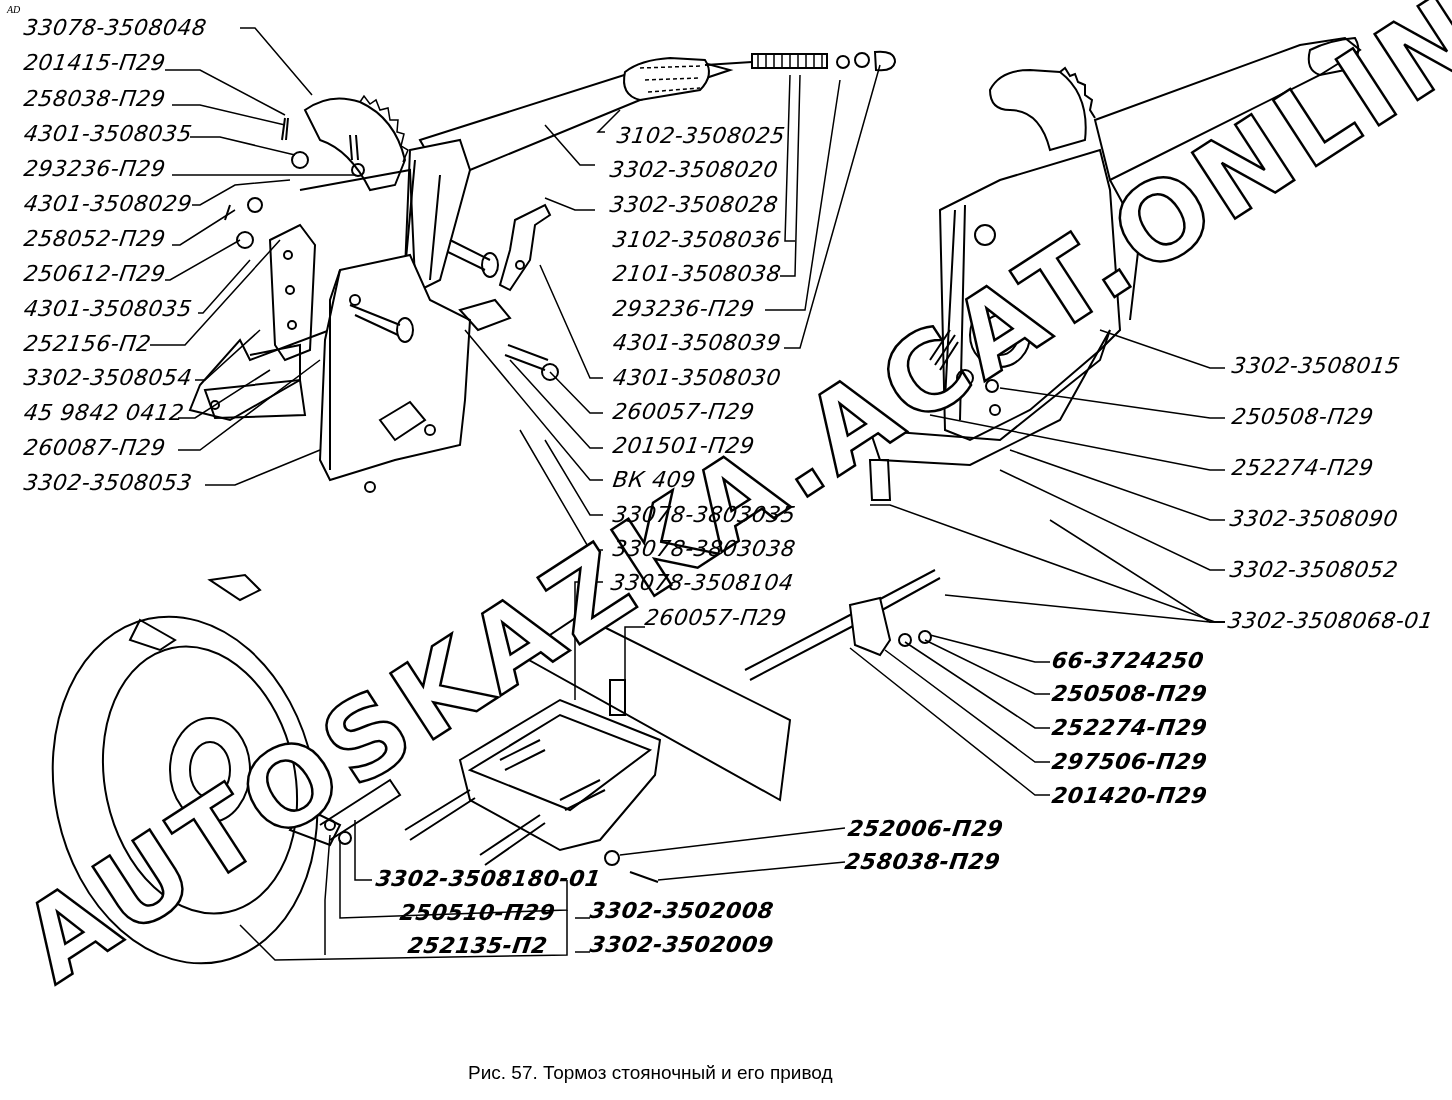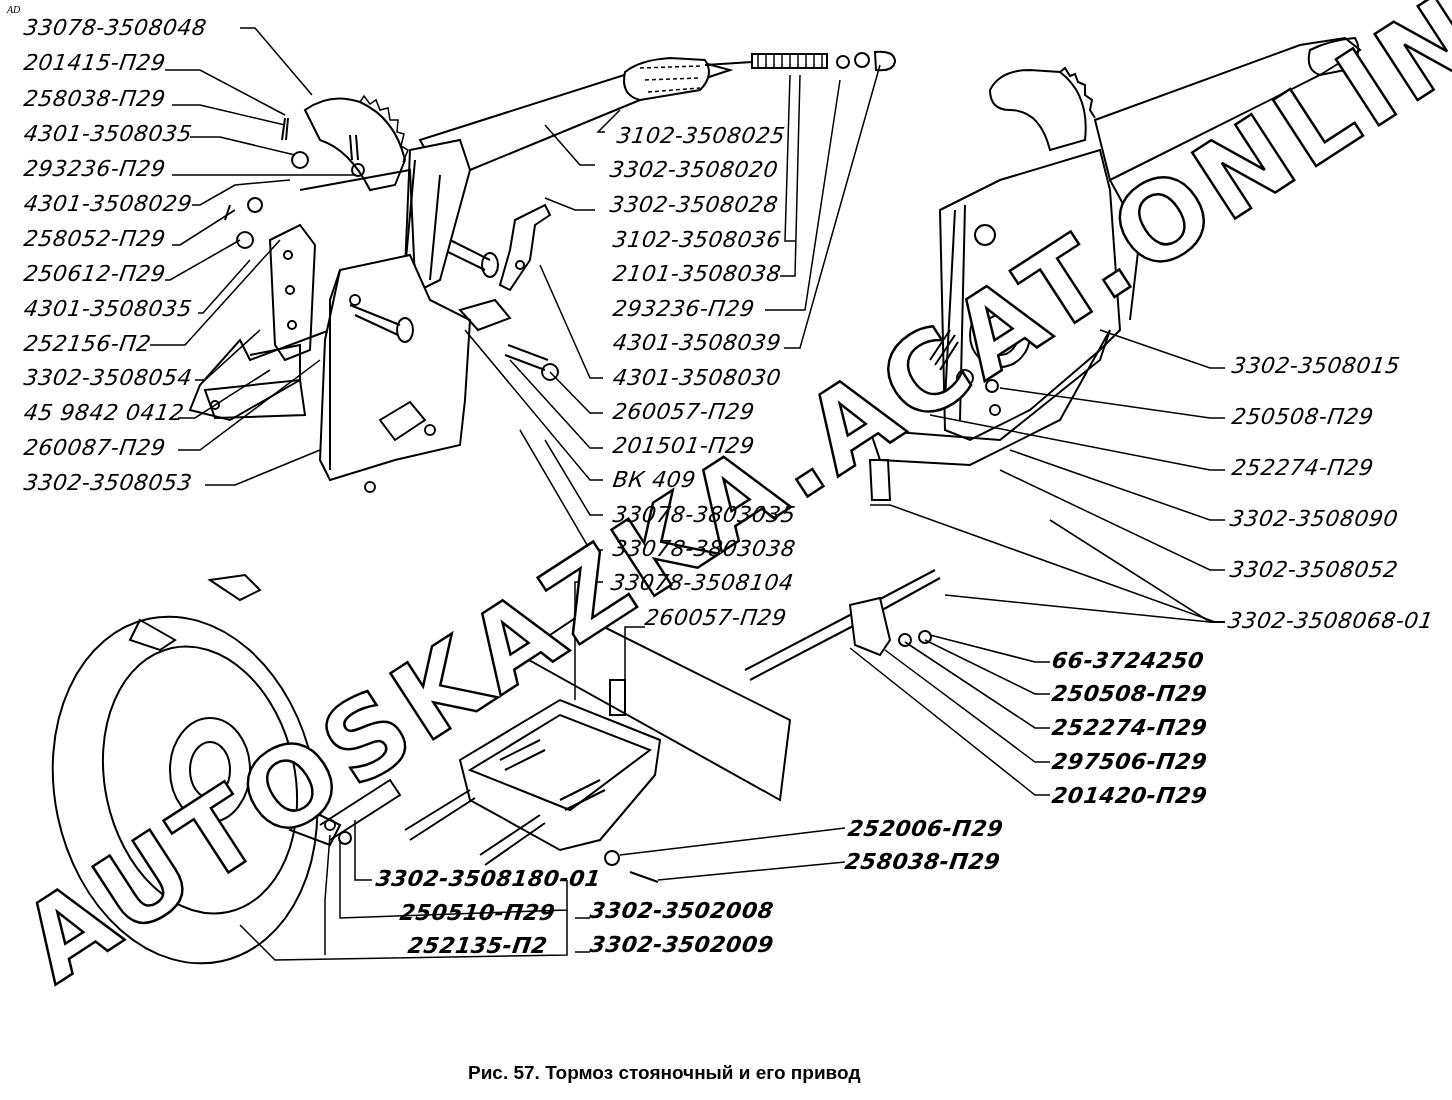--- a/index.html
+++ b/index.html
@@ -1,20 +1,20 @@
 <!DOCTYPE html>
 <html><head>
 <meta charset="utf-8">
 <style>
   html,body{margin:0;padding:0;background:#fff;}
   body{width:1452px;height:1100px;position:relative;overflow:hidden;font-family:"DejaVu Sans",sans-serif;}
   #canvas{position:absolute;left:0;top:0;width:1452px;height:1100px;}
   .lbl{position:absolute;font-family:"DejaVu Sans",sans-serif;font-style:oblique;font-size:22px;letter-spacing:0.5px;color:#000;white-space:nowrap;line-height:1;transform:skewX(-8deg);}
   .lbl.b{font-weight:bold;}
-  #caption{position:absolute;left:468px;top:1062px;font-family:"Liberation Sans",sans-serif;font-weight:bold;font-size:19px;color:#000;white-space:nowrap;}
+  #caption{position:absolute;left:468px;top:1062px;font-family:"Liberation Sans",sans-serif;font-weight:normal;font-size:19px;color:#000;white-space:nowrap;}
   #corner{position:absolute;left:7px;top:4px;font-family:Liberation Serif, serif;font-size:10px;font-style:italic;color:#000;}
   #watermark{position:absolute;left:0;top:0;width:1452px;height:1100px;pointer-events:none;}
   svg text.wm{font-family:"DejaVu Sans",sans-serif;font-weight:bold;font-size:108px;fill:#fff;stroke:#000;stroke-width:2.5px;letter-spacing:6px;}
 </style>
 </head>
 <body>
 
 <div id="corner">AD</div>
 
 <svg id="canvas" viewBox="0 0 1452 1100" xmlns="http://www.w3.org/2000/svg" fill="none" stroke="#000" stroke-width="2">

